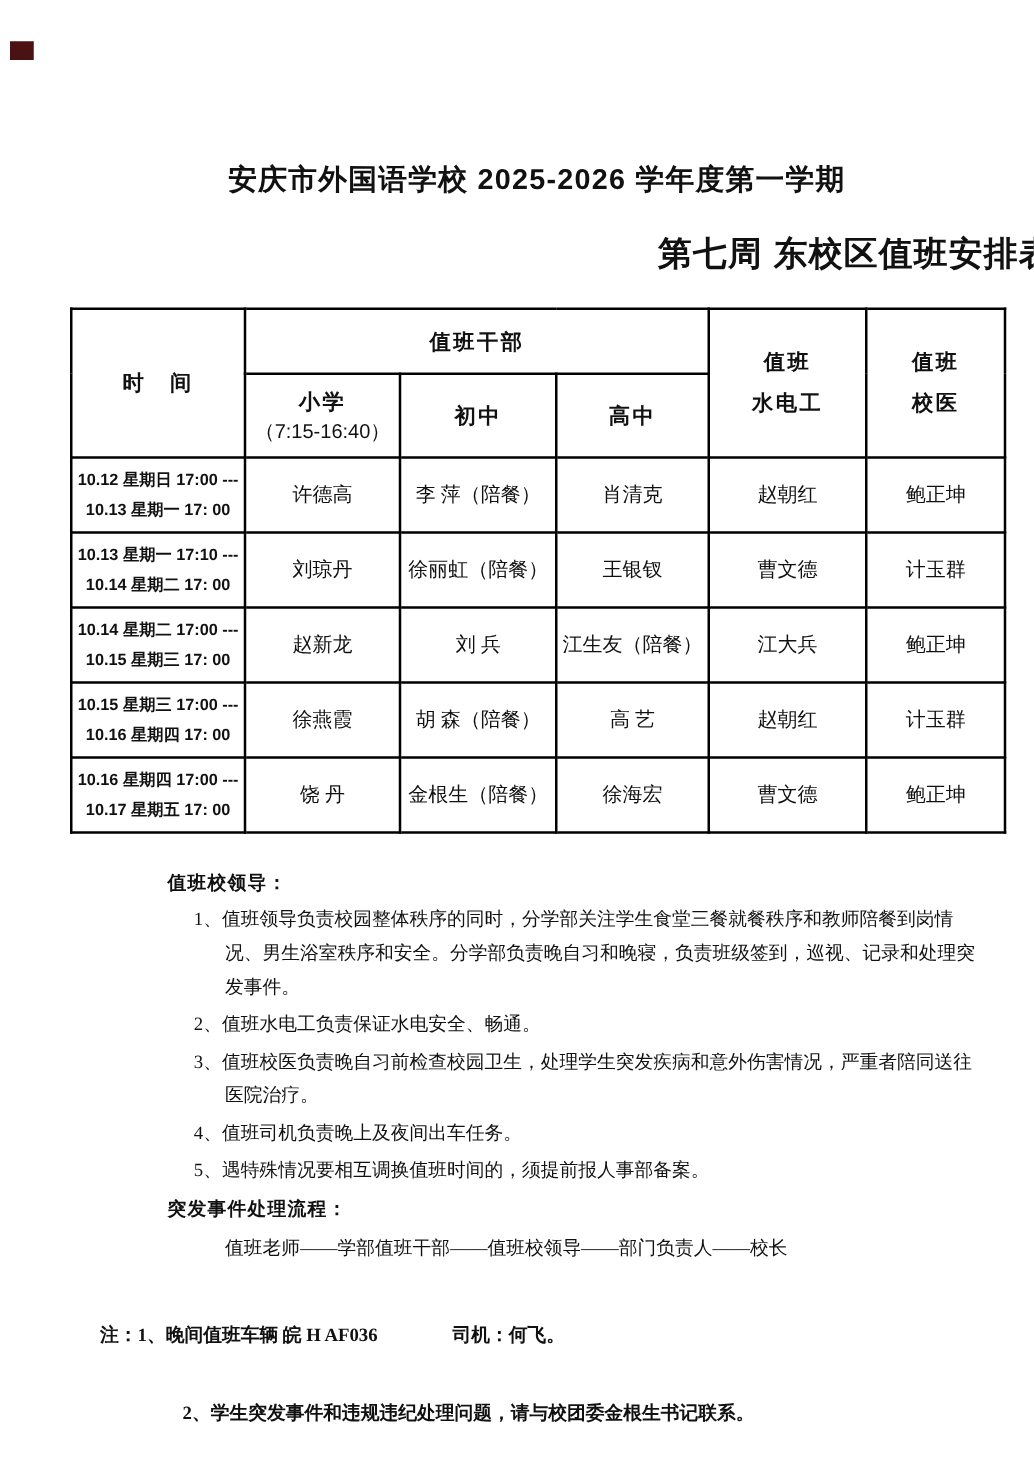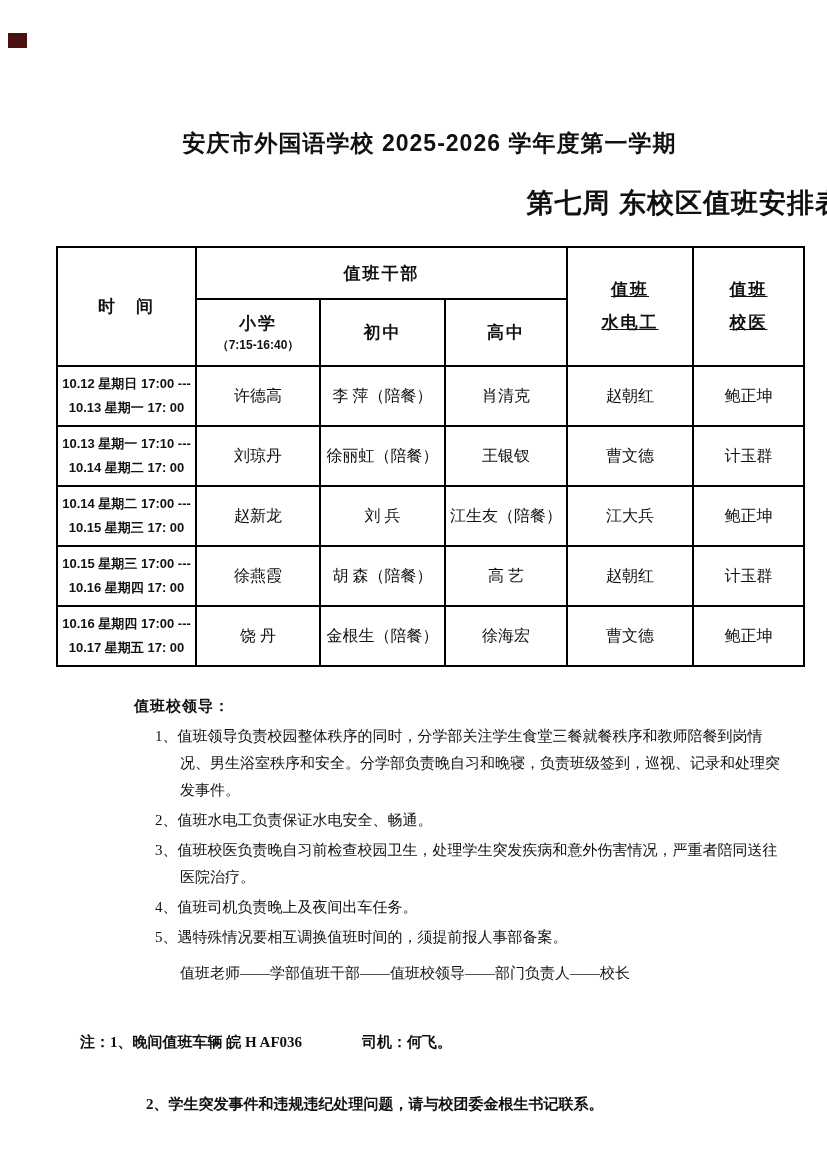--- a/index.html
+++ b/index.html
@@ -49,26 +49,26 @@
     vertical-align: middle;
     padding: 0 2px;
     overflow: hidden;
   }
   .hdr {
     font-family: "Liberation Sans", sans-serif;
     font-weight: bold;
     font-size: 17px;
     letter-spacing: 2px;
   }
-  .hdr-two-line { line-height: 1.9; text-decoration: underline; }
+  .hdr-two-line { line-height: 1.9; }
   .sub-range {
     display: block;
     font-family: "Liberation Sans", sans-serif;
-    font-weight: bold;
-    font-size: 12px;
+    font-weight: normal;
+    font-size: 16px;
     letter-spacing: 0;
     margin-top: 2px;
   }
   .time-cell {
     font-family: "Liberation Sans", sans-serif;
     font-weight: bold;
     font-size: 13px;
     line-height: 1.85;
   }
   .time-cell span { display: block; }
@@ -213,20 +213,21 @@
     </tbody>
   </table>
 
   <div class="notes">
     <div class="duty-heading">值班校领导：</div>
     <div class="duty-item">1、值班领导负责校园整体秩序的同时，分学部关注学生食堂三餐就餐秩序和教师陪餐到岗情况、男生浴室秩序和安全。分学部负责晚自习和晚寝，负责班级签到，巡视、记录和处理突发事件。</div>
     <div class="duty-item">2、值班水电工负责保证水电安全、畅通。</div>
     <div class="duty-item">3、值班校医负责晚自习前检查校园卫生，处理学生突发疾病和意外伤害情况，严重者陪同送往医院治疗。</div>
     <div class="duty-item">4、值班司机负责晚上及夜间出车任务。</div>
     <div class="duty-item">5、遇特殊情况要相互调换值班时间的，须提前报人事部备案。</div>
+    <div class="emergency-heading">突发事件处理流程：</div>
     <div class="flow">值班老师——学部值班干部——值班校领导——部门负责人——校长</div>
   </div>
 
   <div class="remarks">
     <div>注：1、晚间值班车辆 皖 H AF036　　　　司机：何飞。</div>
     <div class="remark-line2">2、学生突发事件和违规违纪处理问题，请与校团委金根生书记联系。</div>
   </div>
 
 </div>
 

